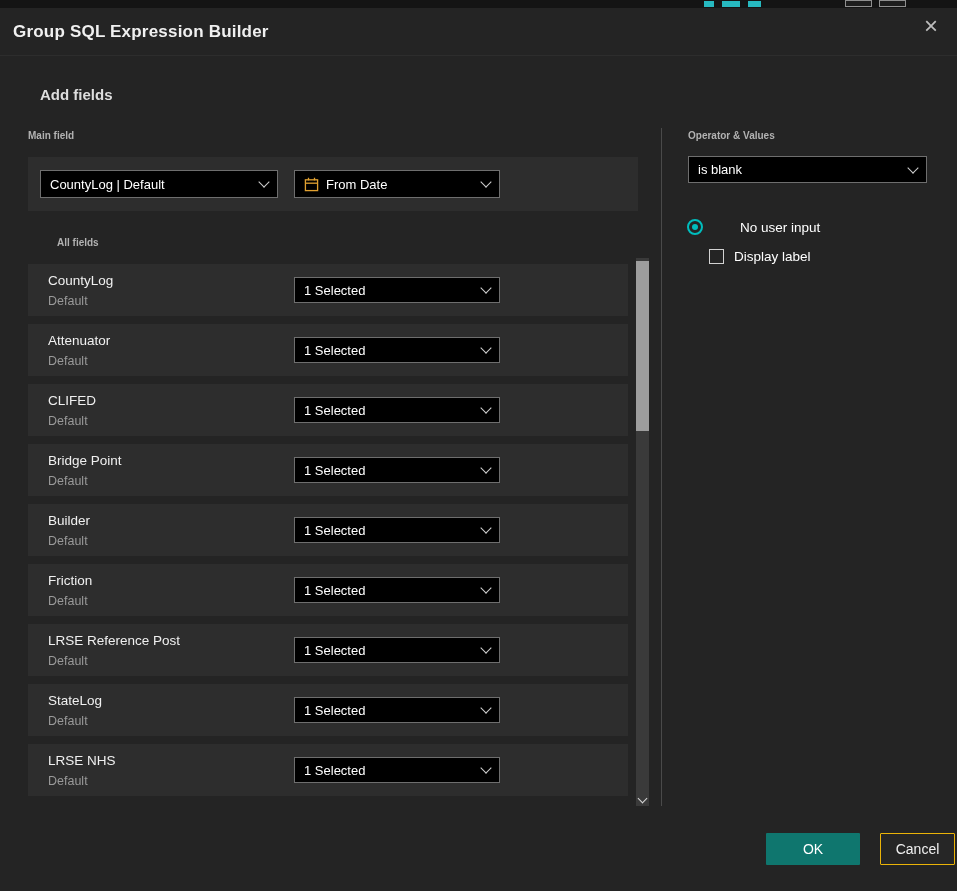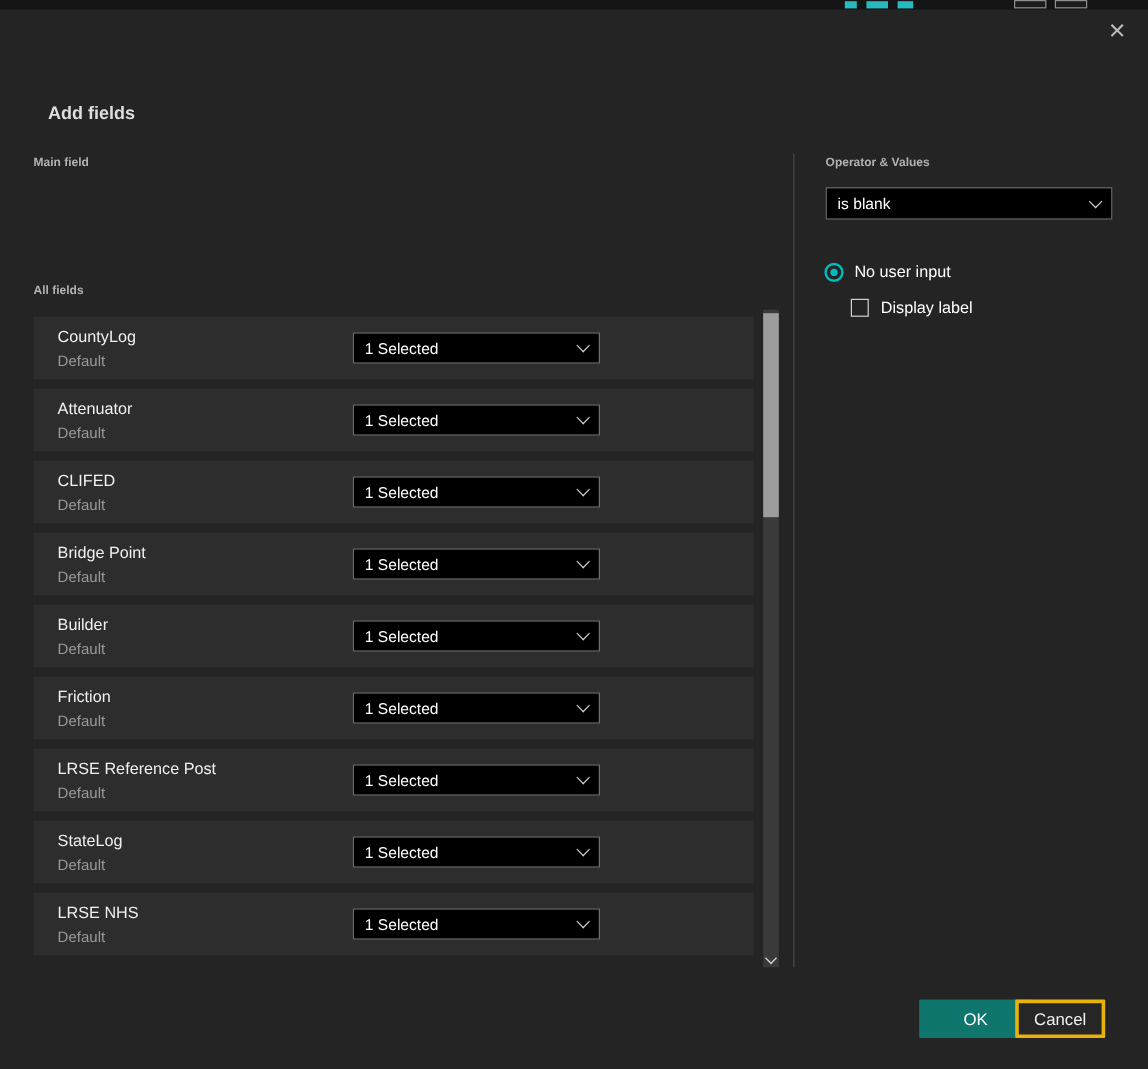--- a/index.html
+++ b/index.html
@@ -46,55 +46,76 @@
   
   .sb-track{position:absolute;left:636px;top:258px;width:13px;height:548px;background:#3a3a3a;}
   .sb-thumb{position:absolute;left:0;top:3px;width:13px;height:170px;background:#9d9d9d;}
   .sb-arrow{position:absolute;left:3px;bottom:4px;width:6px;height:6px;border-right:1.6px solid #d8d8d8;
             border-bottom:1.6px solid #d8d8d8;transform:rotate(45deg);}
 
   
   .v-divider{position:absolute;left:661px;top:128px;width:1px;height:678px;background:#4a4a4a;}
   .op-heading{left:688px;top:130px;}
   .op-select{position:absolute;left:688px;top:156px;width:239px;height:27px;}
-  .radio-row{position:absolute;left:687px;top:219px;display:flex;align-items:flex-start;}
+  .radio-row{position:absolute;left:687px;top:219px;display:flex;align-items:center;gap:28px;}
   .radio{width:12px;height:12px;border:2px solid #00bdbd;border-radius:50%;display:flex;align-items:center;
          justify-content:center;flex:none;cursor:pointer;}
   .radio-dot{width:6px;height:6px;border-radius:50%;background:#00bdbd;}
   .radio-label{margin-left:9px;font-size:13.5px;color:#fff;}
   .check-row{position:absolute;left:709px;top:249px;display:flex;align-items:center;}
   .checkbox{width:13px;height:13px;border:1.5px solid #d2d2d2;background:transparent;flex:none;cursor:pointer;}
   .check-label{margin-left:10px;font-size:13.5px;color:#fff;}
 
   
   .btn{position:absolute;top:833px;height:32px;display:flex;align-items:center;justify-content:center;
        font-size:14px;box-sizing:border-box;cursor:pointer;border-radius:1px;}
   .btn-ok{left:766px;width:94px;background:#0f766e;color:#fff;}
-  .btn-cancel{left:846px;width:75px;background:#262626;border:3px solid #eab308;color:#f0f0f0;}
+  .btn-cancel{left:880px;width:75px;background:#262626;border:1px solid #eab308;color:#f0f0f0;}
 </style>
 </head>
 <body>
 
 <div id="screen">
 
   <div class="top-strip">
     <div class="frag-teal" style="left:704px;width:10px;"></div>
     <div class="frag-teal" style="left:722px;width:18px;"></div>
     <div class="frag-teal" style="left:748px;width:13px;"></div>
     <div class="frag-box" style="left:845px;width:27px;"></div>
     <div class="frag-box" style="left:879px;width:27px;"></div>
   </div>
 
+  <div class="titlebar">
+    <div class="title">Group SQL Expression Builder</div>
+  </div>
   <div class="close-btn">×</div>
 
   <div class="section-heading" style="top:86px;">Add fields</div>
   <div class="sub-label" style="top:130px;">Main field</div>
 
-
-  <div class="sub-label" style="top:237px;">All fields</div>
+  <div class="main-panel">
+    <div class="select src-select">
+      <span class="grow">CountyLog | Default</span>
+      <span class="chev"></span>
+    </div>
+    <div class="select date-select">
+      <span class="cal-icon">
+        <svg width="15" height="15" viewBox="0 0 16 16" fill="none">
+          <rect x="1.5" y="3" width="13" height="11.5" stroke="#e0a030" stroke-width="1.4"></rect>
+          <line x1="1.5" y1="6.6" x2="14.5" y2="6.6" stroke="#e0a030" stroke-width="1.4"></line>
+          <line x1="4.8" y1="0.8" x2="4.8" y2="3.6" stroke="#e0a030" stroke-width="1.4"></line>
+          <line x1="11.2" y1="0.8" x2="11.2" y2="3.6" stroke="#e0a030" stroke-width="1.4"></line>
+        </svg>
+      </span>
+      <span class="grow">From Date</span>
+      <span class="chev"></span>
+    </div>
+  </div>
+
+  <div class="sub-label" style="top:237px;margin-left:29px;">All fields</div>
 
   <div class="fields-list">
   <div class="field-row">
     <div class="field-name">CountyLog</div>
     <div class="field-sub">Default</div>
     <div class="select row-select">
       <span class="grow">1 Selected</span>
       <span class="chev"></span>
     </div>
   </div>

